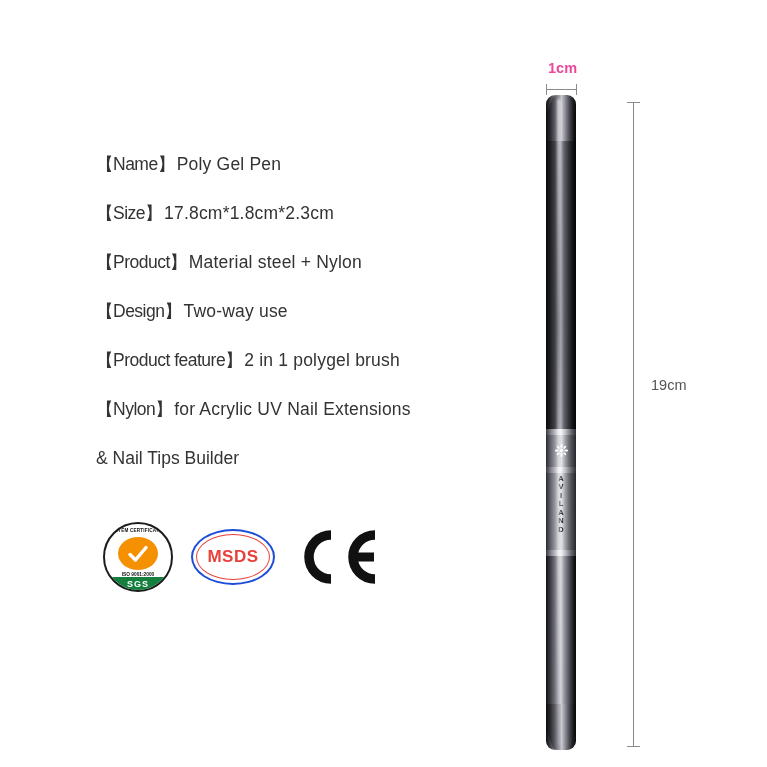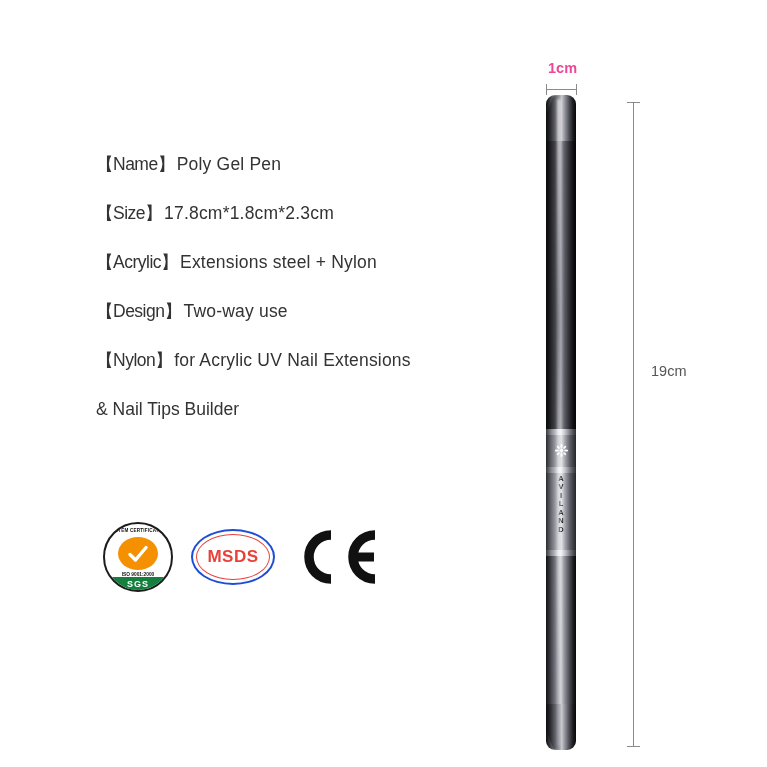--- a/index.html
+++ b/index.html
@@ -375,46 +375,49 @@
     left: 0;
     width: 13px;
     height: 1px;
     background: #8a8a8a;
   }
   .dim-height .cap.t { top: 4px; }
   .dim-height .cap.b { top: 648px; }
   .label-height {
     position: absolute;
     left: 651px;
-    top: 363px;
+    top: 377px;
     font-size: 14.5px;
     color: #555555;
   }
 </style>
 </head>
 <body>
 
 <div class="spec-list">
 
   <div class="spec-row">
     <span class="bracket">【Name】</span><span class="val">Poly Gel Pen</span>
   </div>
 
   <div class="spec-row">
     <span class="bracket">【Size】</span><span class="val">17.8cm*1.8cm*2.3cm</span>
   </div>
 
   <div class="spec-row">
-    <span class="bracket">【Acrylic】</span><span class="val">Extensions steel + Nylon</span>
+    <span class="bracket">【Product】</span><span class="val">Material steel + Nylon</span>
   </div>
 
   <div class="spec-row">
     <span class="bracket">【Design】</span><span class="val">Two-way use</span>
   </div>
 
+  <div class="spec-row">
+    <span class="bracket">【Product feature】</span><span class="val">2 in 1 polygel brush</span>
+  </div>
 
   <div class="spec-row">
     <span class="bracket">【Nylon】</span><span class="val">for Acrylic UV Nail Extensions</span>
   </div>
 
   <div class="spec-cont">&amp; Nail Tips Builder</div>
 </div>
 
 <div class="badges">
 

